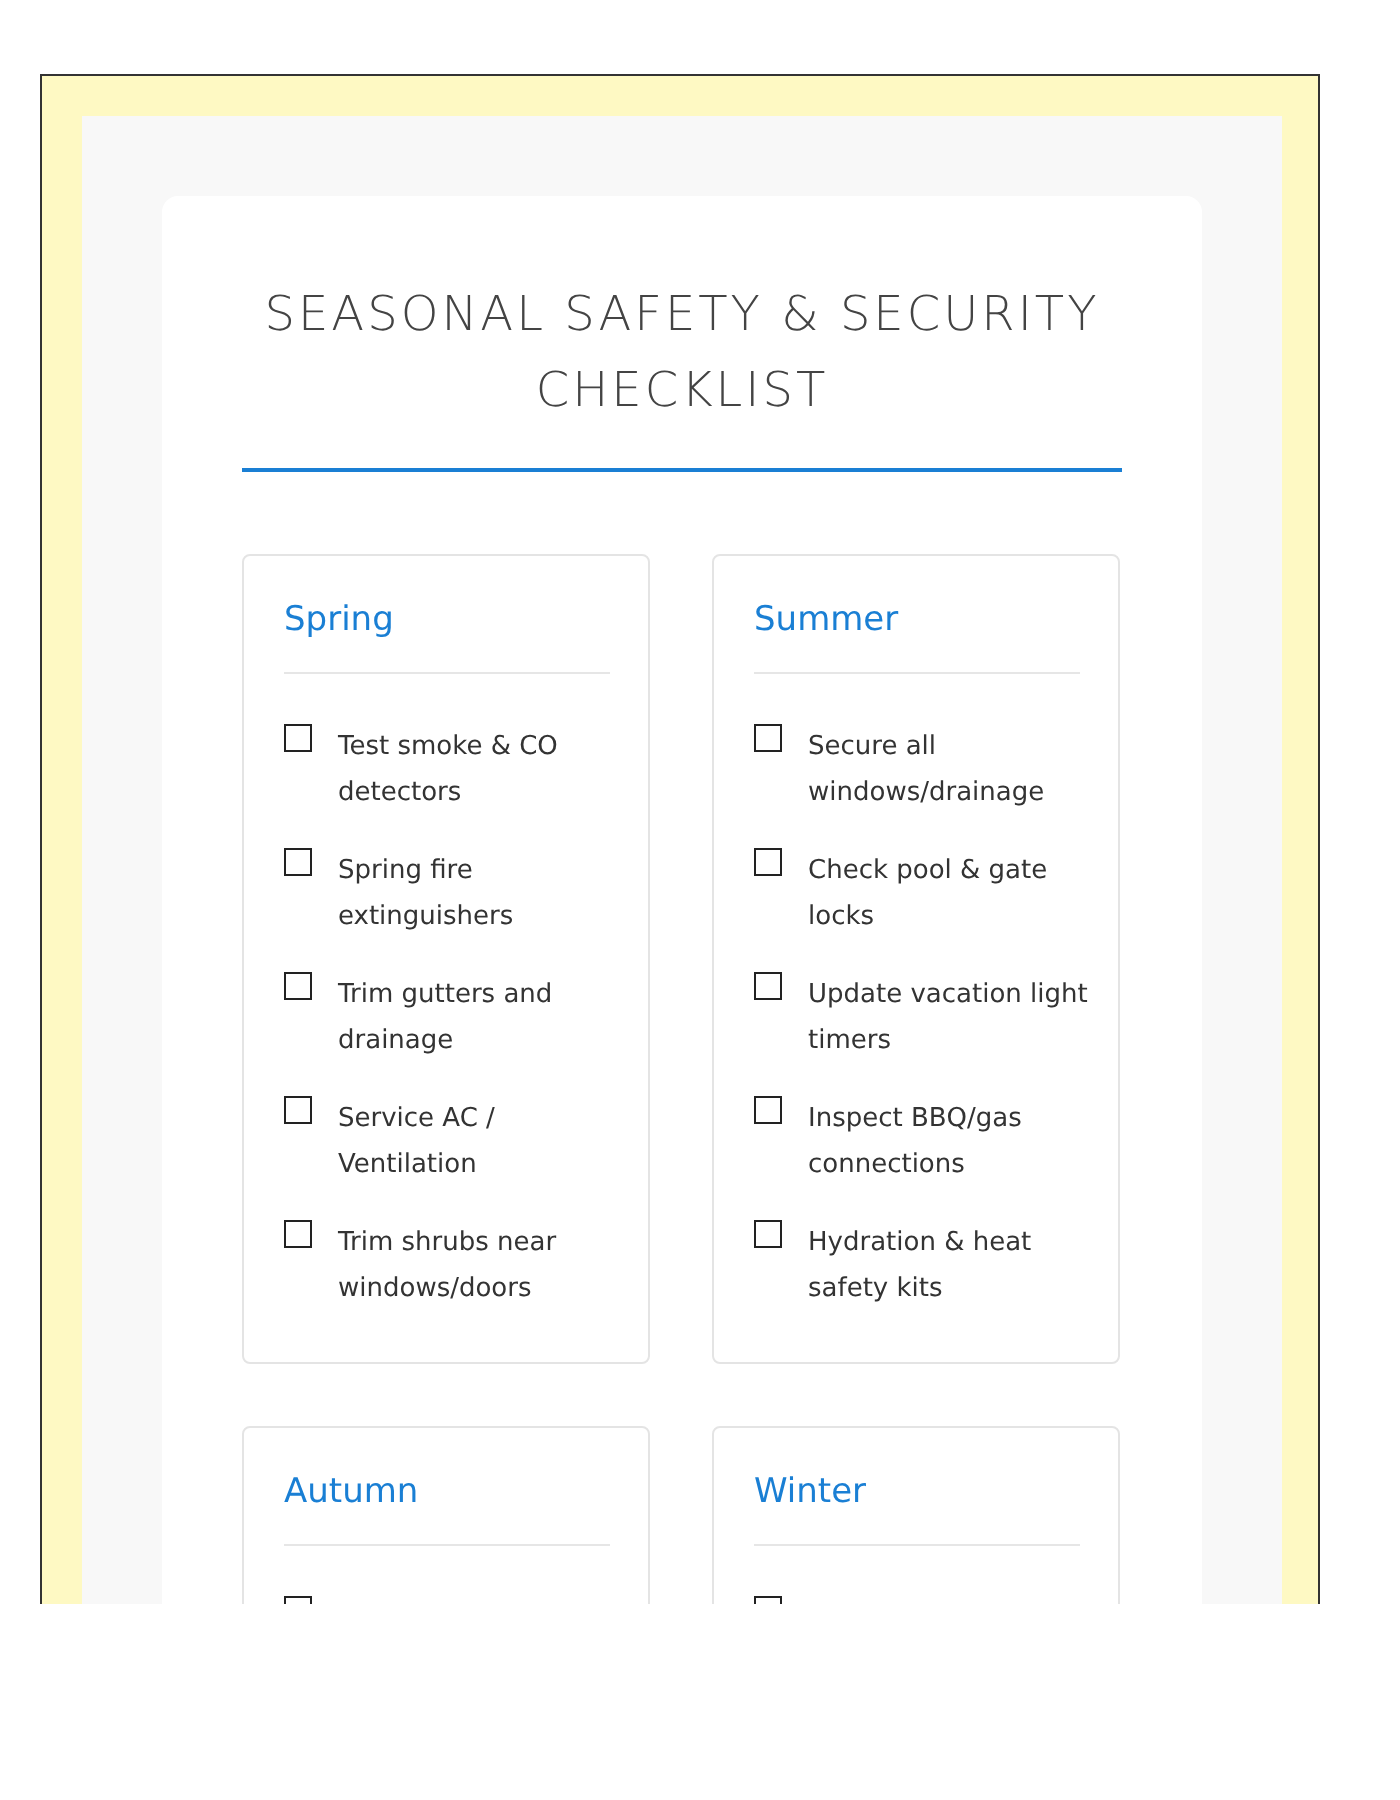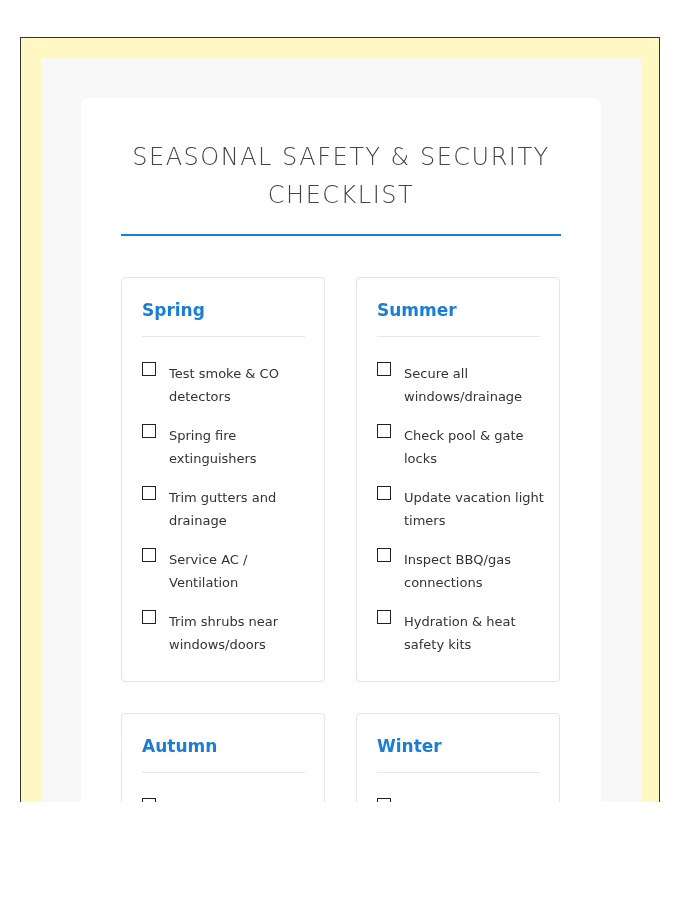--- a/index.html
+++ b/index.html
@@ -13,21 +13,21 @@
           background: #ffffff; border-radius: 8px; }
   .title { position: absolute; left: 0; top: 40px; width: 520px; text-align: center;
            font-family: "DejaVu Sans", sans-serif; font-weight: 200; font-size: 24px;
            letter-spacing: 1.5px; color: #444444; line-height: 38px; text-transform: uppercase;
            font-stretch: condensed; }
   .title span { display: block; }
   .rule { position: absolute; left: 40px; top: 136px; width: 440px; height: 2px; background: #1a7fd4; }
   .season { position: absolute; width: 204px; height: 405px; border: 1px solid #e4e4e4;
             border-radius: 4px; background: #ffffff; box-sizing: border-box; }
   .season h2 { margin: 0; position: absolute; left: 20px; top: 22px; font-size: 17px;
-               font-weight: bold; color: #1a7fd4; font-family: "DejaVu Sans", sans-serif; }
+               font-weight: normal; color: #1a7fd4; font-family: "DejaVu Sans", sans-serif; }
   .season .divider { position: absolute; left: 20px; top: 58px; width: 163px; height: 1px; background: #e6e6e6; }
   .items { position: absolute; left: 20px; top: 84px; width: 170px; margin: 0; padding: 0; list-style: none; }
   .item { display: flex; align-items: flex-start; height: 46px; margin-bottom: 16px; cursor: pointer; }
   .box { width: 14px; height: 14px; border: 1.5px solid #222; box-sizing: border-box; flex: none;
          margin-right: 13px; background: #fff; }
   .item-label { font-size: 13px; color: #333333; line-height: 23px; font-family: "DejaVu Sans", sans-serif; }
 </style>
 </head>
 <body>
 

